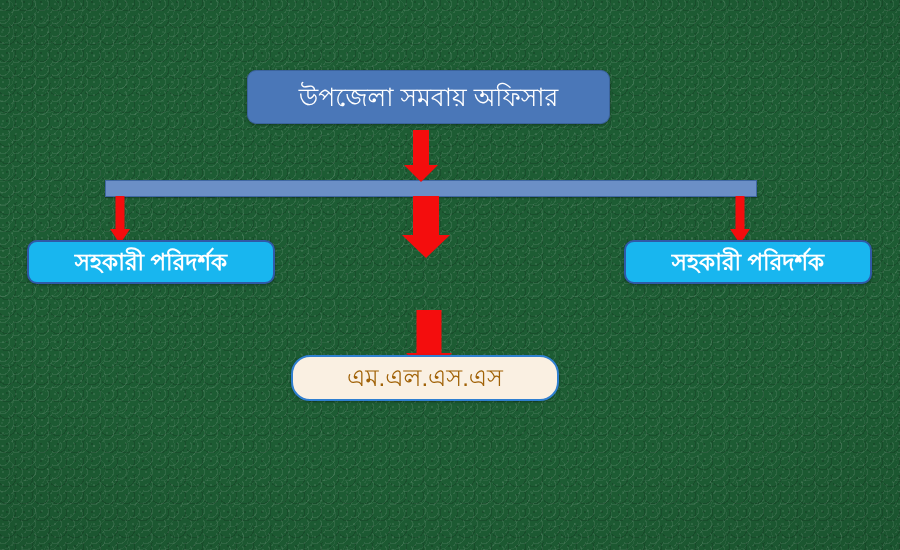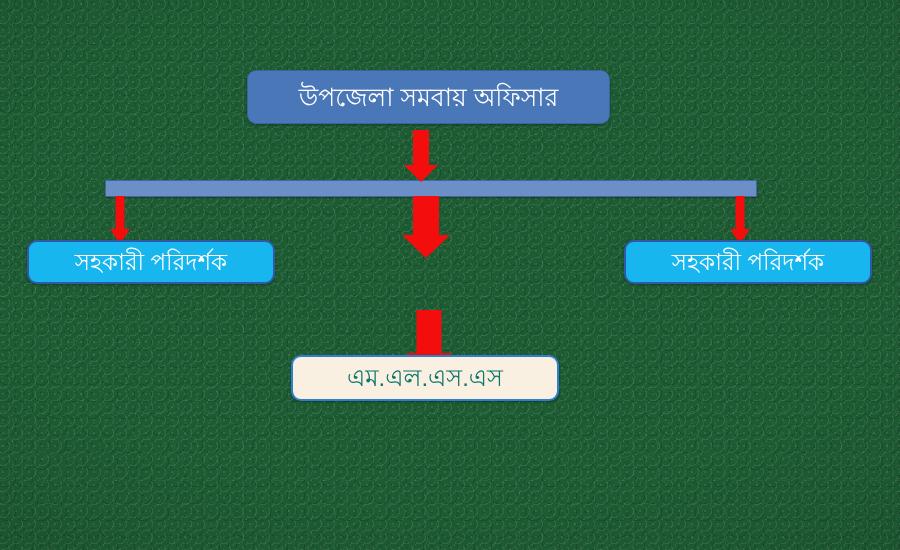--- a/index.html
+++ b/index.html
@@ -89,26 +89,27 @@
     border-radius: 9px;
     color: #ffffff;
     box-shadow: 0 1px 3px rgba(0,0,0,.35);
   }
   .node-cyan {
     background: #18b6ef;
     border: 2px solid #2f5aa8;
     border-radius: 10px;
     color: #ffffff;
     box-shadow: 0 1px 3px rgba(0,0,0,.35);
+    font-weight: bold;
   }
   .node-cream {
     background: #faf0e2;
     border: 2px solid #2f7fd0;
-    border-radius: 10px;
-    color: #0f766e;
+    border-radius: 19px;
+    color: #a16207;
     box-shadow: 0 1px 3px rgba(0,0,0,.30);
   }
 
   #node-top      { left:247px; top:70px;  width:363px; height:54px; font-size:25px; }
   #node-left     { left:27px;  top:240px; width:248px; height:44px; font-size:23px; }
   #node-middle   { left:332px; top:252px; width:212px; height:56px; font-size:24px; }
   #node-right    { left:624px; top:240px; width:248px; height:44px; font-size:23px; }
   #node-bottom   { left:291px; top:355px; width:268px; height:46px; font-size:24px; }
 
   

